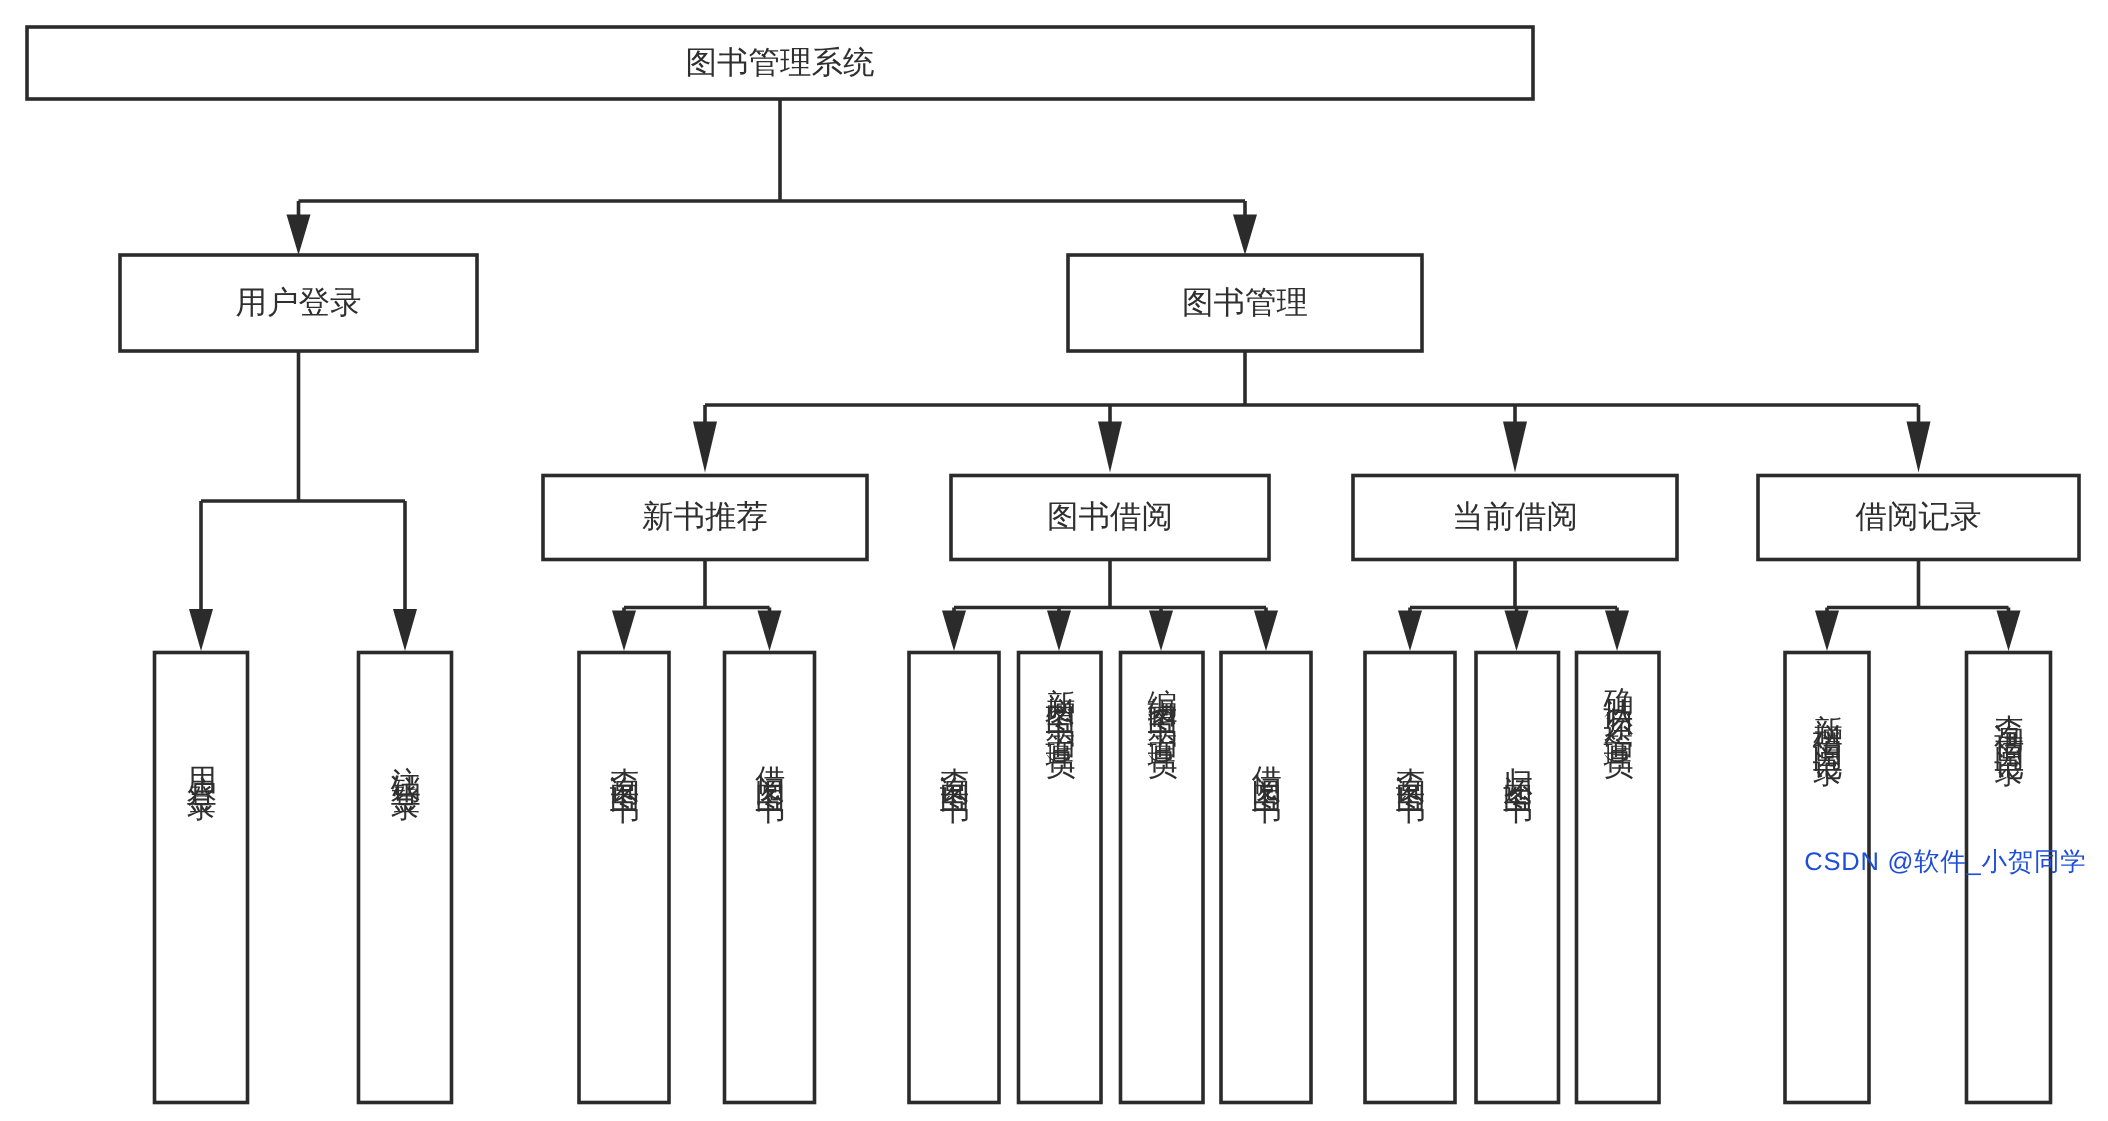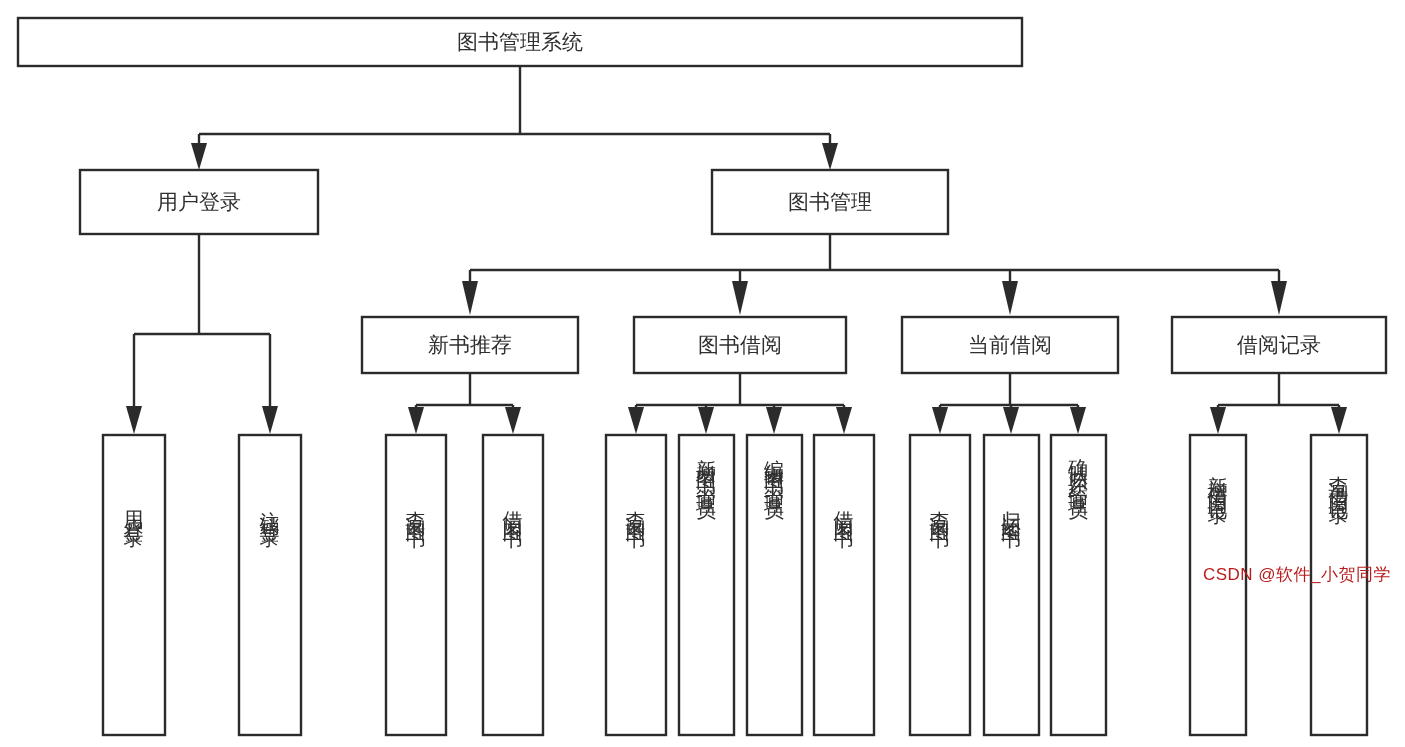--- a/index.html
+++ b/index.html
@@ -66,21 +66,21 @@
     color: #2f2f2f;
     white-space: nowrap;
     text-align: start;
   }
   .watermark {
     position: absolute;
     right: 14px;
     bottom: 6px;
     font-family: "Liberation Sans", "DejaVu Sans", sans-serif;
     font-size: 17px;
-    color: #b91c1c;
+    color: #1d4ed8;
     letter-spacing: 0.5px;
     white-space: nowrap;
     pointer-events: none;
   }
 </style>
 </head>
 <body>
 
 <div id="diagram-root">
 

